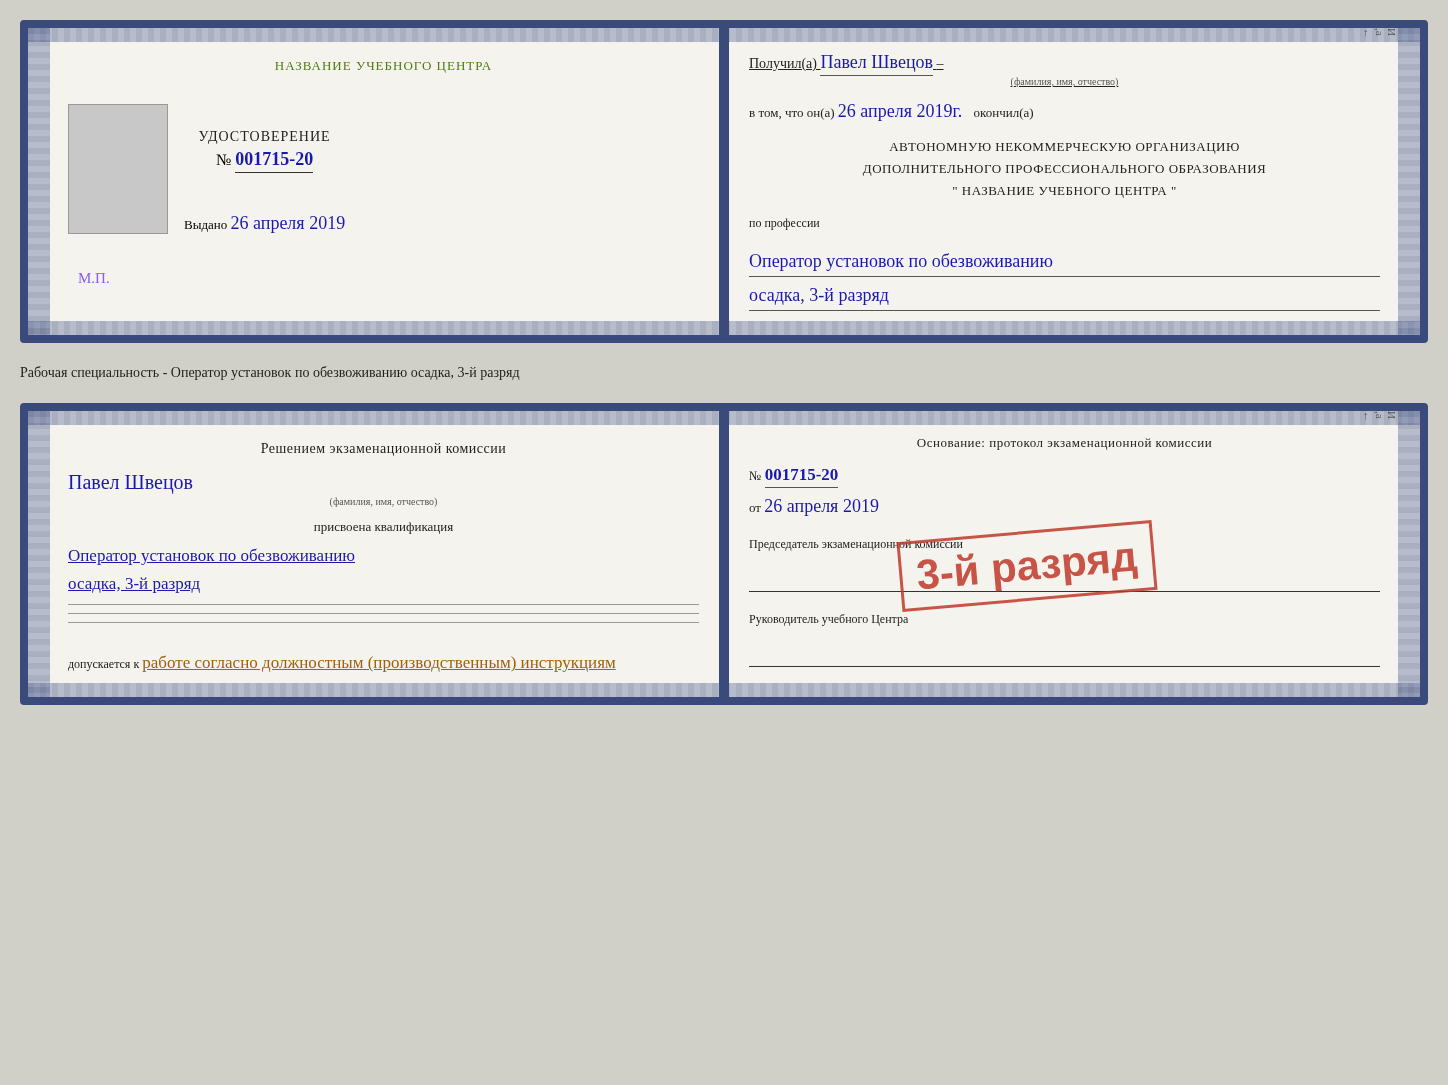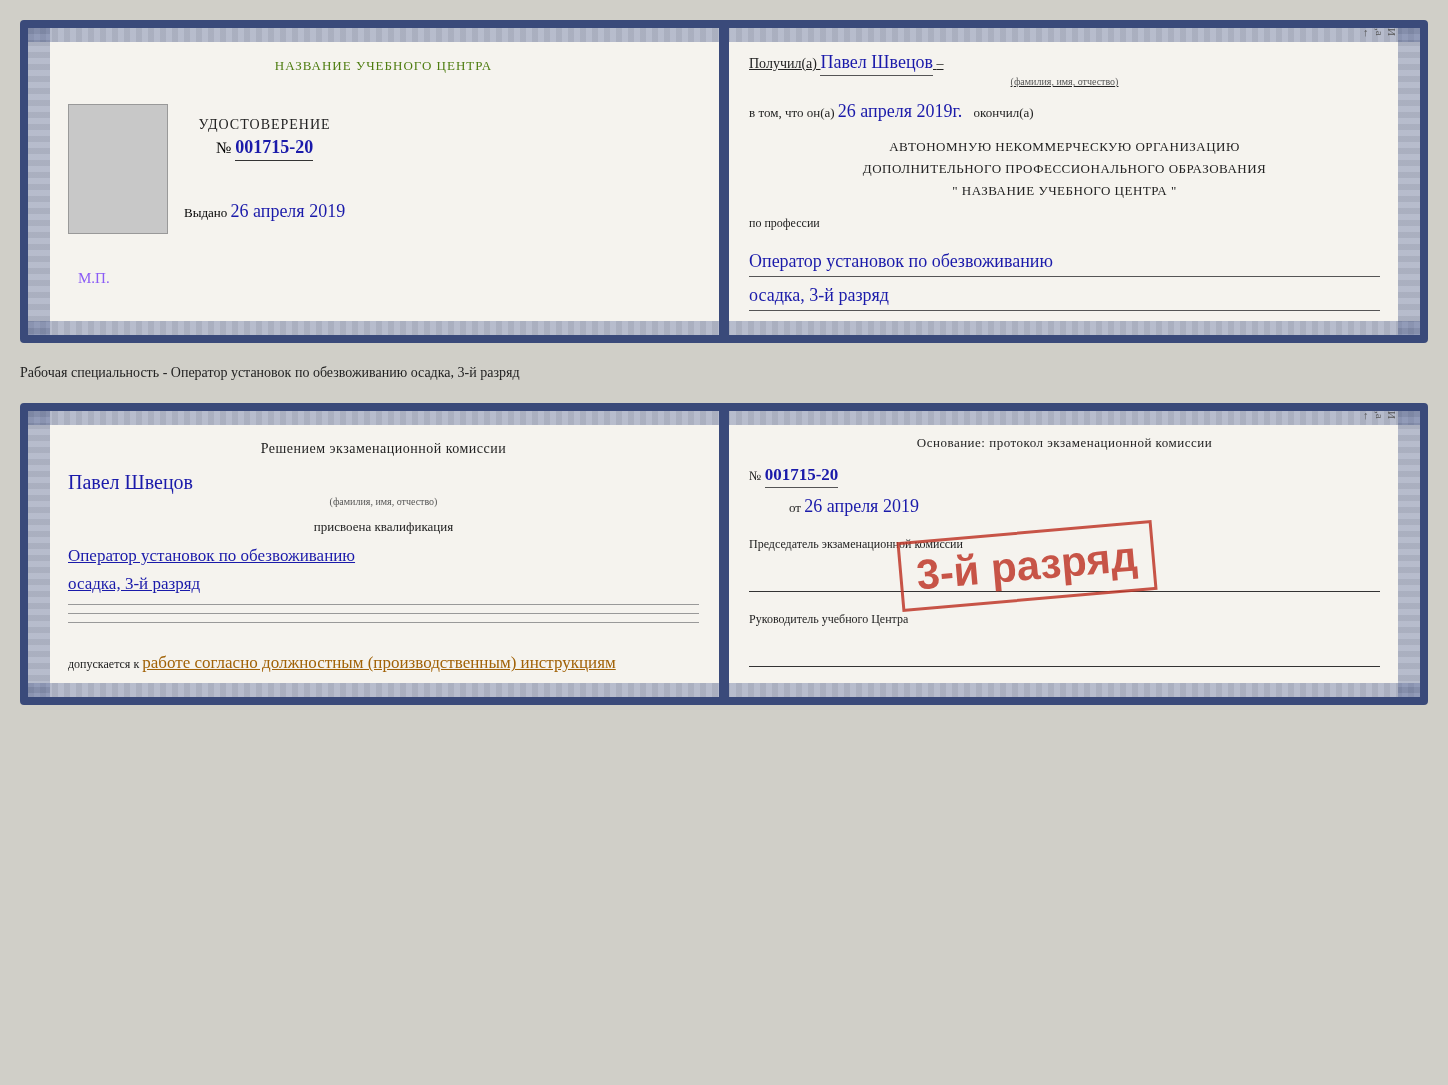--- a/index.html
+++ b/index.html
@@ -326,21 +326,20 @@
       font-weight: bold;
       border-bottom: 1px solid #555;
       display: inline-block;
       padding-bottom: 2px;
       margin-bottom: 8px;
     }
 
     .ot-date {
       font-size: 13px;
       margin-bottom: 20px;
-      margin-left: 40px;
     }
 
     .signature-line {
       border-bottom: 1px solid #333;
       margin: 14px 0 4px 0;
       height: 20px;
     }
 
     .sig-label {
       font-size: 12px;
@@ -389,21 +388,21 @@
 <div class="page-wrapper">
 
   <div class="document-card">
     <div class="top-deco"></div>
     <div class="bottom-deco"></div>
 
     <div class="doc-left doc1-left">
       <div class="side-deco-left"></div>
       <div class="center-title">НАЗВАНИЕ УЧЕБНОГО ЦЕНТРА</div>
 
-      <div style="display:flex; gap:16px; align-items:center; width:100%;">
+      <div style="display:flex; gap:16px; align-items:flex-end; width:100%;">
         <div class="photo-placeholder"></div>
 
         <div class="udostoverenie-block">
           <span class="udostoverenie-label">УДОСТОВЕРЕНИЕ</span>
           <div>
             <span>№</span>
             <span class="cert-number">001715-20</span>
           </div>
           <div style="margin-top: 40px; text-align:left; font-size:13px;">
             <span>Выдано</span>

